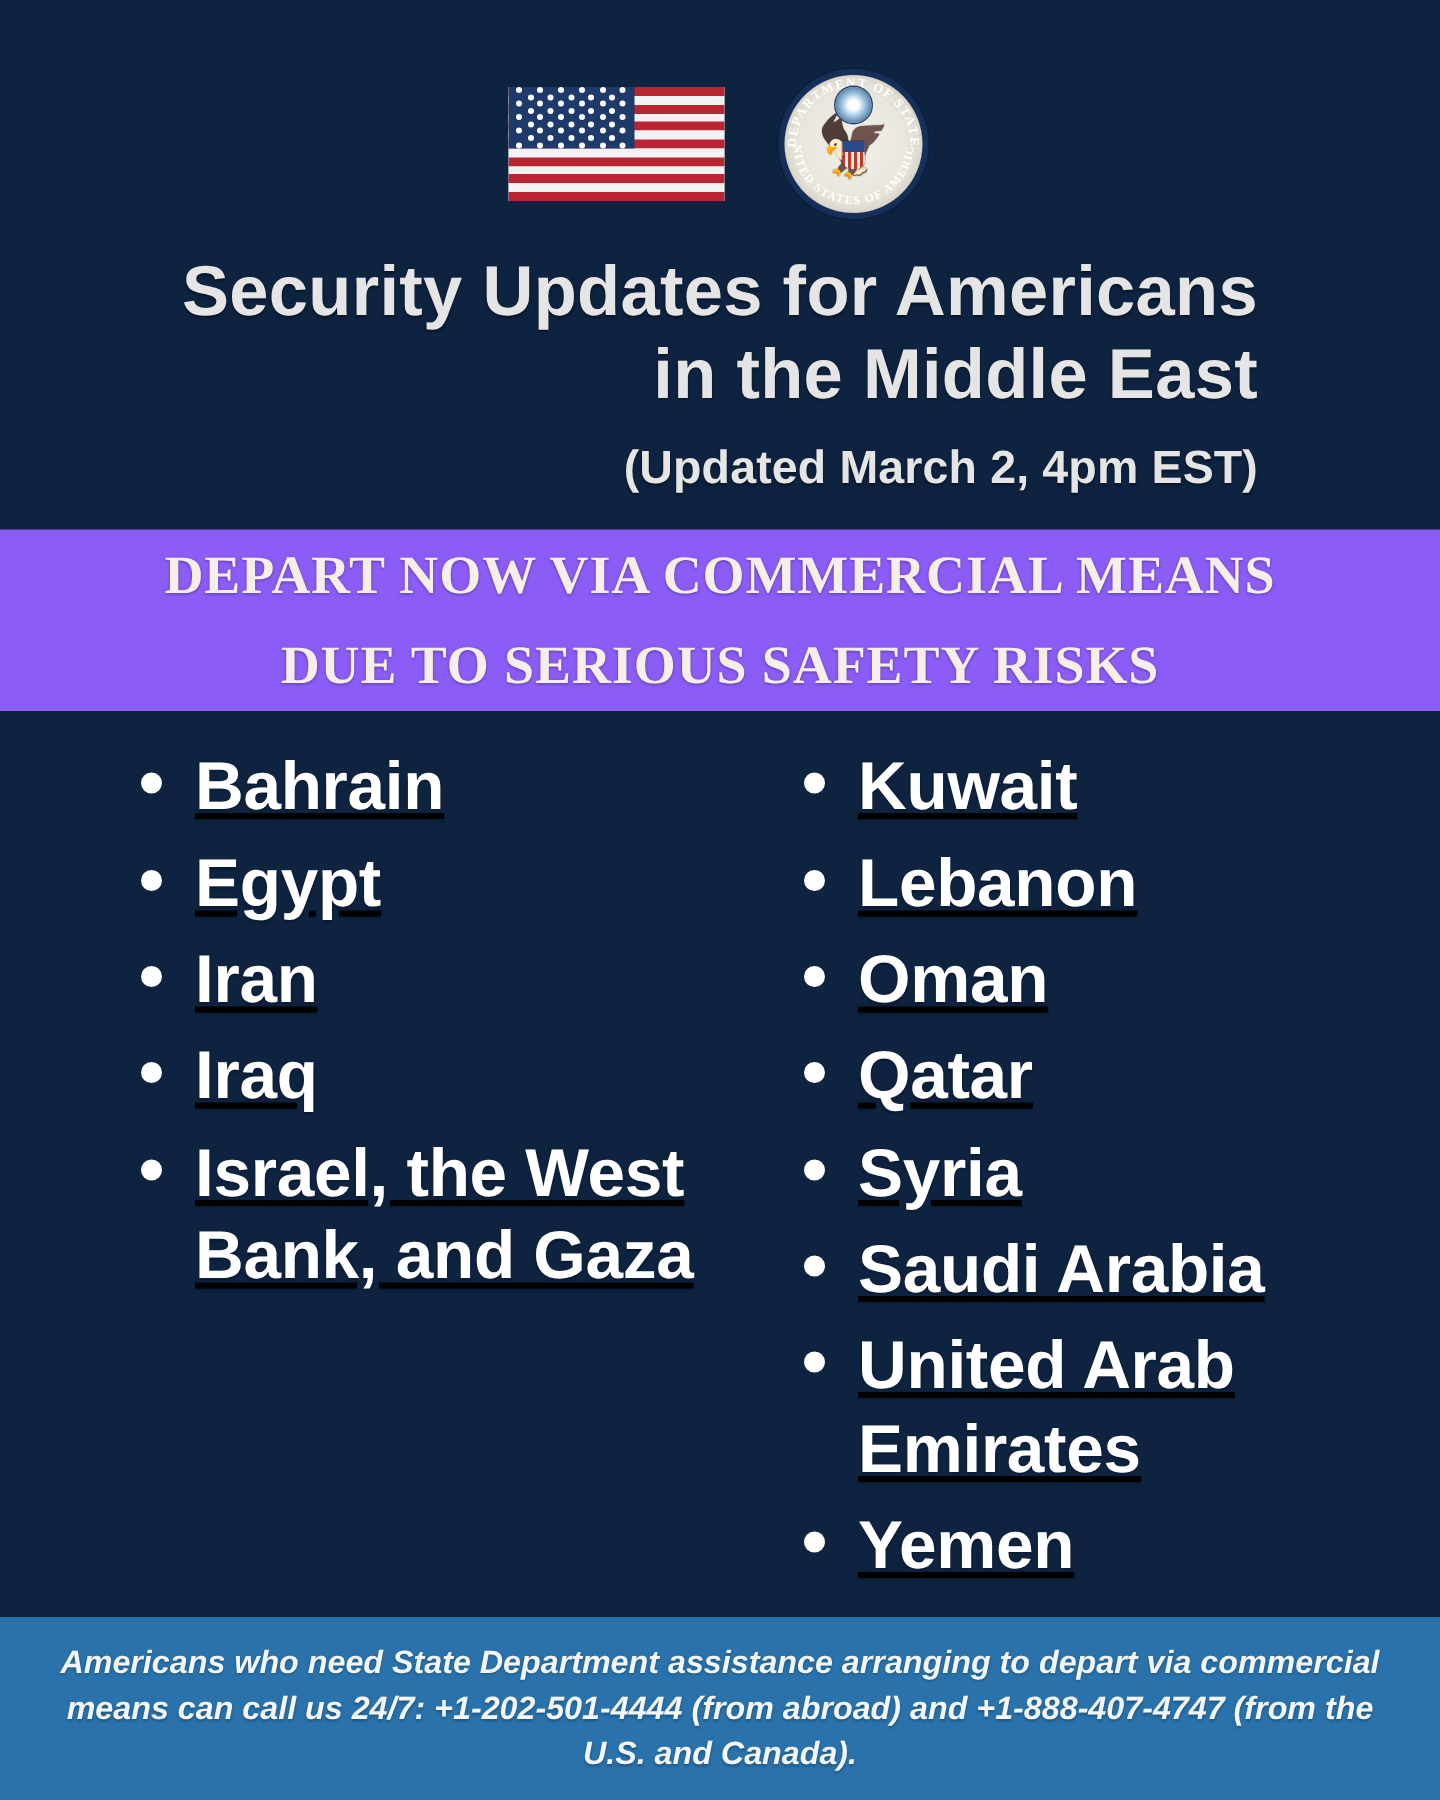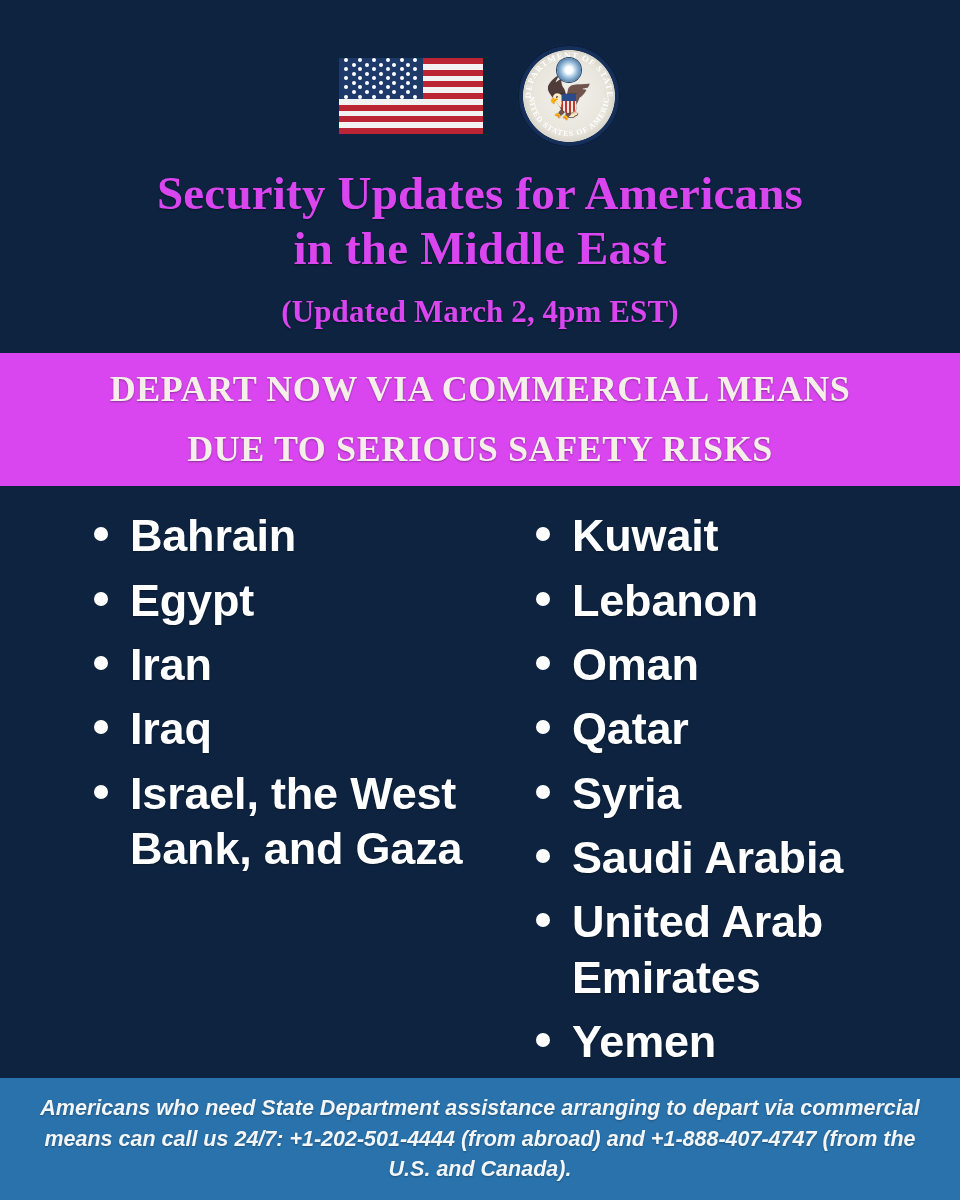--- a/index.html
+++ b/index.html
@@ -112,23 +112,23 @@
     transform: translateX(-50%);
     width: 24px; height: 24px;
     border-radius: 50%;
     background: radial-gradient(circle, #ffffff 20%, #9fc4e0 45%, #5f86ac 70%, #2e4f75 100%);
     box-shadow: 0 0 0 1px #24456d;
   }
 
   
   .title-block {
     margin-top: 18px;
-    text-align: center;
-    color: #d946ef;
-    font-family: Liberation Serif, serif;
+    text-align: right;
+    color: #e5e5e5;
+    font-family: Liberation Sans, sans-serif;
   }
   .main-title {
     font-size: 47px;
     line-height: 1.18;
     font-weight: 700;
     letter-spacing: .2px;
     text-shadow: 0 1px 2px rgba(0,0,0,.45);
   }
   .main-title .l2 { display: block; }
   .subtitle {
@@ -137,42 +137,43 @@
     font-weight: 700;
     letter-spacing: .1px;
     text-shadow: 0 1px 2px rgba(0,0,0,.45);
   }
 
   
   .alert-banner {
     margin-top: 23px;
     width: 960px;
     height: 153px;
-    background: #d946ef;
+    background: #8b5cf6;
     display: flex;
     flex-direction: column;
     align-items: center;
     justify-content: center;
     font-family: "Liberation Serif", "DejaVu Serif", serif;
     color: #f6efe9;
     text-shadow: 0 1px 2px rgba(0,0,0,.35);
   }
   .alert-banner .line {
     font-size: 36px;
     font-weight: 700;
     letter-spacing: .6px;
     line-height: 1.66;
     white-space: nowrap;
   }
 
   
   .countries {
     flex: 1 1 auto;
     display: flex;
-    padding: 22px 40px 0 40px;
+    padding: 22px 40px 12px 40px;
+    text-decoration: underline;
   }
   .col {
     flex: 1 1 50%;
     display: flex;
     flex-direction: column;
   }
   .col.right { padding-left: 48px; }
 
   .country-item {
     display: flex;

